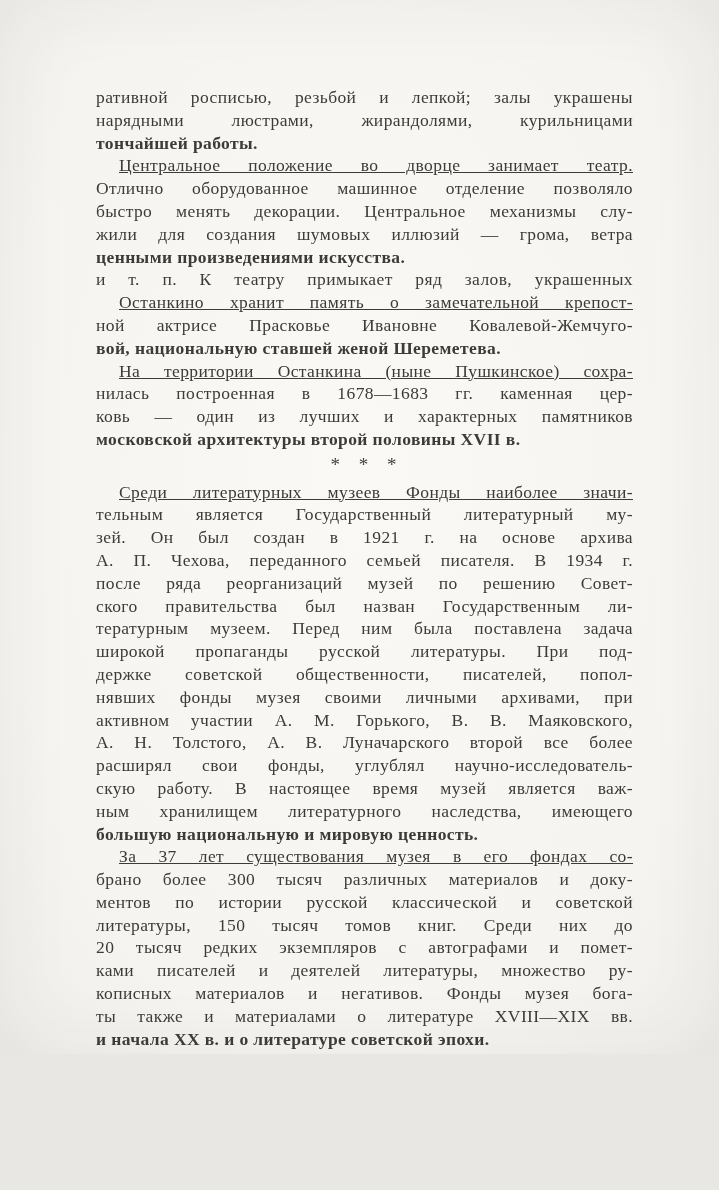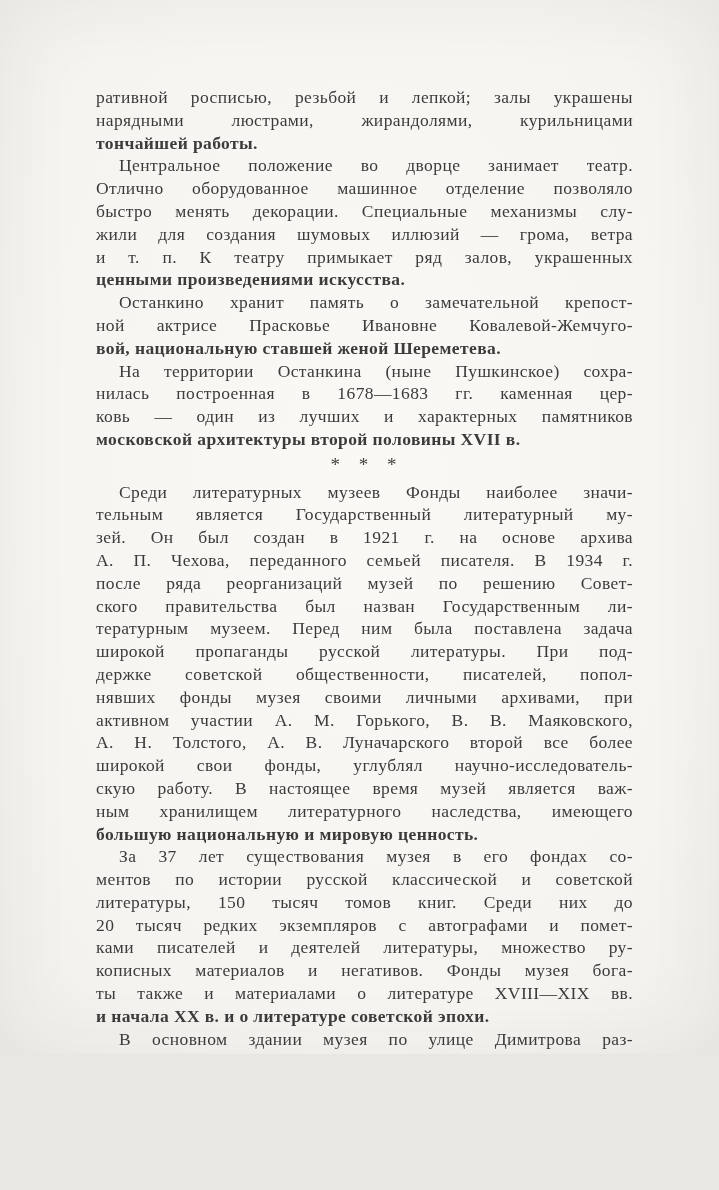--- a/index.html
+++ b/index.html
@@ -33,20 +33,21 @@
     padding: 0;
   }
   .line {
     text-align: justify;
     text-align-last: justify;
     -moz-text-align-last: justify;
     min-height: 22.8px;
   }
   .line.first-indent {
     text-indent: 23px;
+    text-decoration: underline;
   }
   .line.para-end {
     text-align-last: left;
     font-weight: bold;
     -moz-text-align-last: left;
   }
   .separator {
     text-align: center;
     font-size: 19px;
     letter-spacing: 2px;
@@ -73,24 +74,24 @@
   <div class="text-column">
 
   <div class="para">
         <div class="line">ративной росписью, резьбой и лепкой; залы украшены</div>
         <div class="line">нарядными люстрами, жирандолями, курильницами</div>
         <div class="line para-end">тончайшей работы.</div>
       </div>
       <div class="para">
         <div class="line first-indent">Центральное положение во дворце занимает театр.</div>
         <div class="line">Отлично оборудованное машинное отделение позволяло</div>
-        <div class="line">быстро менять декорации. Специальные механизмы слу-</div>
+        <div class="line">быстро менять декорации. Центральное механизмы слу-</div>
         <div class="line">жили для создания шумовых иллюзий — грома, ветра</div>
+        <div class="line para-end">ценными произведениями искусства.</div>
         <div class="line">и т. п. К театру примыкает ряд залов, украшенных</div>
-        <div class="line para-end">ценными произведениями искусства.</div>
       </div>
       <div class="para">
         <div class="line first-indent">Останкино хранит память о замечательной крепост-</div>
         <div class="line">ной актрисе Прасковье Ивановне Ковалевой-Жемчуго-</div>
         <div class="line para-end">вой, национальную ставшей женой Шереметева.</div>
       </div>
       <div class="para">
         <div class="line first-indent">На территории Останкина (ныне Пушкинское) сохра-</div>
         <div class="line">нилась построенная в 1678—1683 гг. каменная цер-</div>
         <div class="line">ковь — один из лучших и характерных памятников</div>
@@ -103,27 +104,28 @@
         <div class="line">зей. Он был создан в 1921 г. на основе архива</div>
         <div class="line">А. П. Чехова, переданного семьей писателя. В 1934 г.</div>
         <div class="line">после ряда реорганизаций музей по решению Совет-</div>
         <div class="line">ского правительства был назван Государственным ли-</div>
         <div class="line">тературным музеем. Перед ним была поставлена задача</div>
         <div class="line">широкой пропаганды русской литературы. При под-</div>
         <div class="line">держке советской общественности, писателей, попол-</div>
         <div class="line">нявших фонды музея своими личными архивами, при</div>
         <div class="line">активном участии А. М. Горького, В. В. Маяковского,</div>
         <div class="line">А. Н. Толстого, А. В. Луначарского второй все более</div>
-        <div class="line">широкой свои фонды, углублял научно-исследователь-</div>
+        <div class="line">расширял свои фонды, углублял научно-исследователь-</div>
         <div class="line">скую работу. В настоящее время музей является важ-</div>
         <div class="line">ным хранилищем литературного наследства, имеющего</div>
         <div class="line para-end">большую национальную и мировую ценность.</div>
       </div>
       <div class="para">
         <div class="line first-indent">За 37 лет существования музея в его фондах со-</div>
+        <div class="line">брано более 300 тысяч различных материалов и доку-</div>
         <div class="line">ментов по истории русской классической и советской</div>
         <div class="line">литературы, 150 тысяч томов книг. Среди них до</div>
         <div class="line">20 тысяч редких экземпляров с автографами и помет-</div>
         <div class="line">ками писателей и деятелей литературы, множество ру-</div>
         <div class="line">кописных материалов и негативов. Фонды музея бога-</div>
         <div class="line">ты также и материалами о литературе XVIII—XIX вв.</div>
         <div class="line para-end">и начала XX в. и о литературе советской эпохи.</div>
       </div>
       <div class="para">
         <div class="line first-indent">В основном здании музея по улице Димитрова раз-</div>

